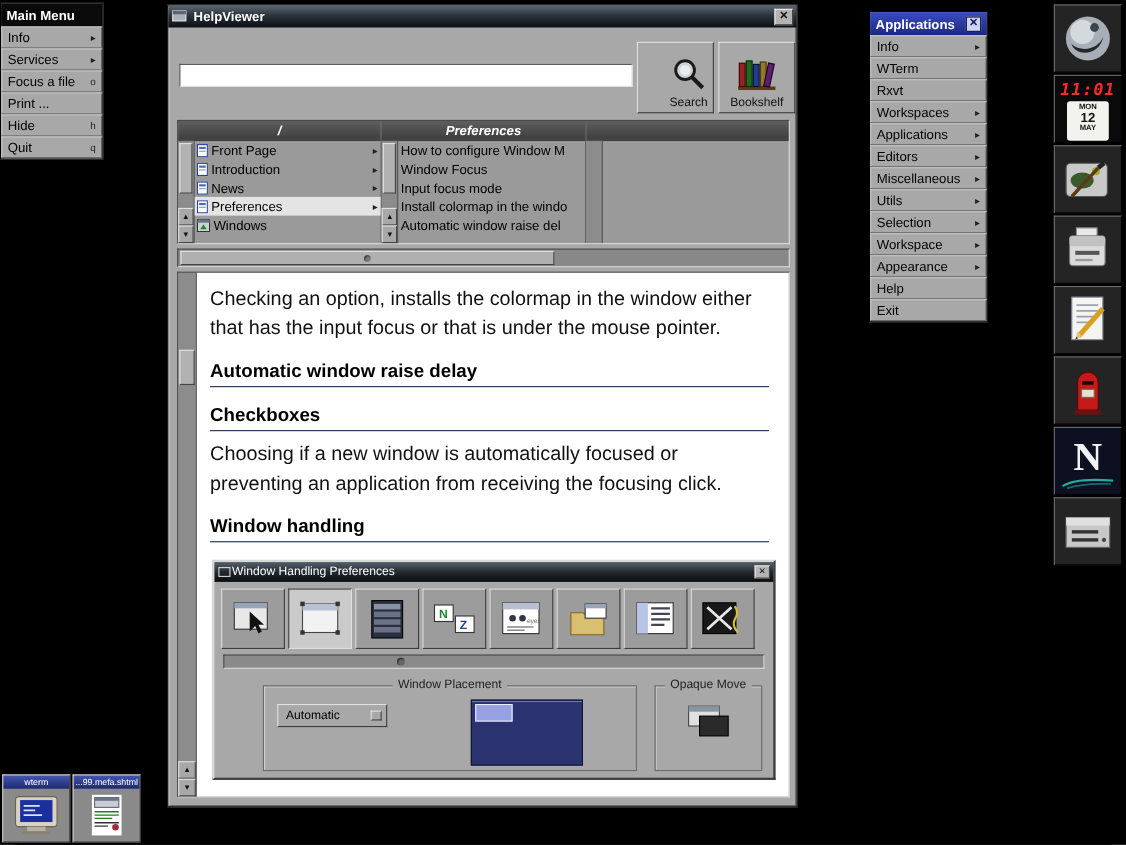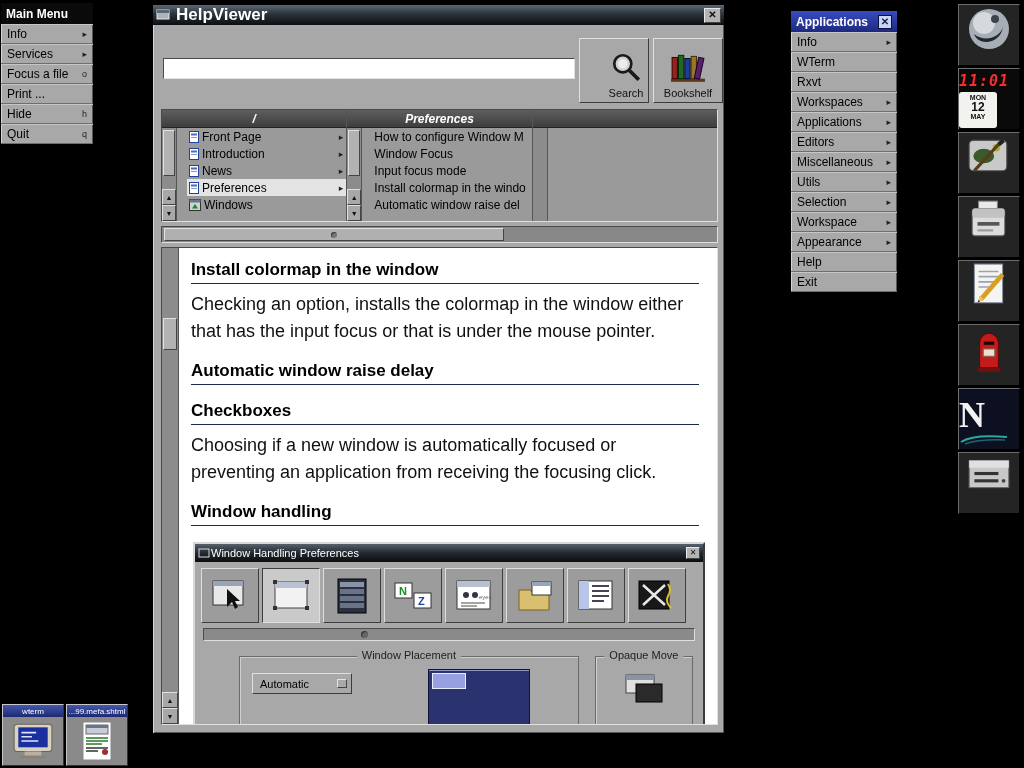--- a/index.html
+++ b/index.html
@@ -25,21 +25,21 @@
   #main-menu { left:0; top:2px; width:94px; }
   #apps-menu { left:790px; top:10px; width:108px; }
 
   
   #helpviewer { position:absolute; left:152px; top:4px; width:573px; height:730px;
                 background:#a8a8a8; border:1px solid #000;
                 box-shadow: inset 1px 1px 0 #d6d6d6, inset -1px -1px 0 #555; }
   .titlebar { position:absolute; left:0; top:0; right:0; height:20px;
               background:linear-gradient(180deg,#5a6874,#2b333b 45%,#0b0e11);
               display:flex; align-items:center; padding:0 3px; color:#fff; }
-  .tb-title { font-size:17px; font-weight:bold; margin-left:5px; flex:1; }
+  .tb-title { font-size:12px; font-weight:bold; margin-left:5px; flex:1; }
   .tb-close { width:17px; height:15px; background:#b4b4b4; border:1px solid;
               border-color:#e8e8e8 #444 #444 #e8e8e8; color:#111; font-size:10px;
               font-weight:bold; display:flex; align-items:center; justify-content:center; line-height:1; }
 
   #search-field { position:absolute; left:10px; top:53px; width:412px; height:21px;
                   background:#fff; border:1px solid; border-color:#4a4a4a #e0e0e0 #e0e0e0 #4a4a4a;
                   font-size:12px; padding:0 4px; outline:none; }
   .tool-btn { position:absolute; top:33px; width:70px; height:65px; background:#a8a8a8;
               border:1px solid; border-color:#e0e0e0 #3c3c3c #3c3c3c #e0e0e0;
               display:flex; flex-direction:column; align-items:center; justify-content:flex-end;
@@ -60,21 +60,21 @@
                  border-bottom:1px solid #222; }
   .bcol-body { flex:1; display:flex; min-height:0; }
   .vstrip { width:15px; background:#8c8c8c; border-right:1px solid #555;
             display:flex; flex-direction:column; }
   .vknob { margin:2px 1px 0 1px; height:46px; background:#b2b2b2;
            border:1px solid; border-color:#e0e0e0 #444 #444 #e0e0e0; }
   .vspacer { flex:1; }
   .varrow { height:16px; background:#a8a8a8; border:1px solid;
             border-color:#e0e0e0 #444 #444 #e0e0e0; font-size:7px; color:#111;
             display:flex; align-items:center; justify-content:center; }
-  .blist { flex:1; min-width:0;padding-left:10px; }
+  .blist { flex:1; min-width:0; }
   .brow { height:17px; display:flex; align-items:center; gap:3px; padding:0 3px 0 2px;
           font-size:12px; color:#000; white-space:nowrap; overflow:hidden; }
   .brow.sel { background:#e4e4e4; }
   .brow-label { flex:1; overflow:hidden; }
   .brow-right { font-size:9px; color:#222; }
 
   
   #hscroll { position:absolute; left:8px; top:221px; width:557px; height:17px;
              background:#888; border:1px solid; border-color:#4a4a4a #e0e0e0 #e0e0e0 #4a4a4a; }
   #hknob { position:absolute; left:2px; top:1px; bottom:1px; width:340px; background:#b0b0b0;
@@ -129,21 +129,21 @@
   .placement-preview { position:absolute; left:188px; top:12px; width:102px; height:60px;
                        background:#2a3370; border:1px solid #10142e;
                        box-shadow: inset 0 1px 0 #8d97c8; }
   .placement-preview .mini { position:absolute; left:3px; top:3px; width:34px; height:16px;
                              background:#97a0e0; border:1px solid #e8ecff; }
   .opq-icon { margin:16px auto 0 auto; display:block; }
 
   
   .dock-tile { position:absolute; left:958px; width:62px; height:62px; background:#242424;
                border:1px solid; border-color:#6e6e6e #000 #000 #6e6e6e;
-               display:flex; align-items:flex-start; justify-content:center; overflow:hidden; }
+               display:flex; align-items:center; justify-content:center; overflow:hidden; }
   #tile-clock { flex-direction:column; justify-content:flex-start; background:#0a0a0a; }
   .lcd { font-family:"DejaVu Sans Mono", monospace; font-style:italic; font-weight:bold;
          color:#ff2a2a; font-size:15px; margin-top:3px; letter-spacing:1px; }
   .cal { width:38px; height:36px; background:#f2f2ee; border-radius:3px; margin-top:2px;
          display:flex; flex-direction:column; align-items:center; color:#111; }
   .cal-day { font-size:7px; font-weight:bold; margin-top:2px; }
   .cal-date { font-size:12px; font-weight:bold; line-height:1; }
   .cal-mon { font-size:7px; font-weight:bold; }
   #tile-netscape { background:#0c1020; flex-direction:column; }
   .ns-n { font-family:"Liberation Serif", serif; font-size:36px; font-weight:bold; color:#f2f2f2;
@@ -335,21 +335,20 @@
 
     <div id="content">
       <div class="vstrip">
         <div class="vknob"></div>
         <div class="vspacer"></div>
         <div class="varrow">▲</div>
         <div class="varrow">▼</div>
       </div>
       <div id="page">
 
-        <div class="sec-h first">Install colormap in the window</div>
         <p class="sec-p">Checking an option, installs the colormap in the window either that has the input focus or that is under the mouse pointer.</p>
 
         <div class="sec-h">Automatic window raise delay</div>
 
         <div class="sec-h">Checkboxes</div>
         <p class="sec-p">Choosing if a new window is automatically focused or preventing an application from receiving the focusing click.</p>
 
         <div class="sec-h">Window handling</div>
         <p class="sec-p"></p>
 

